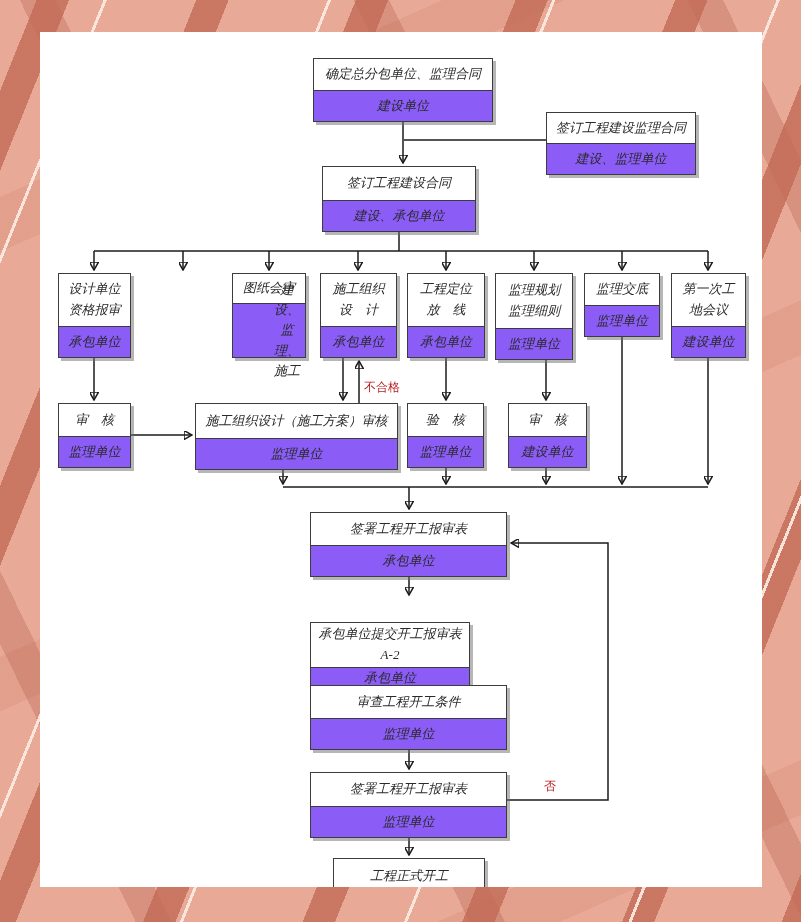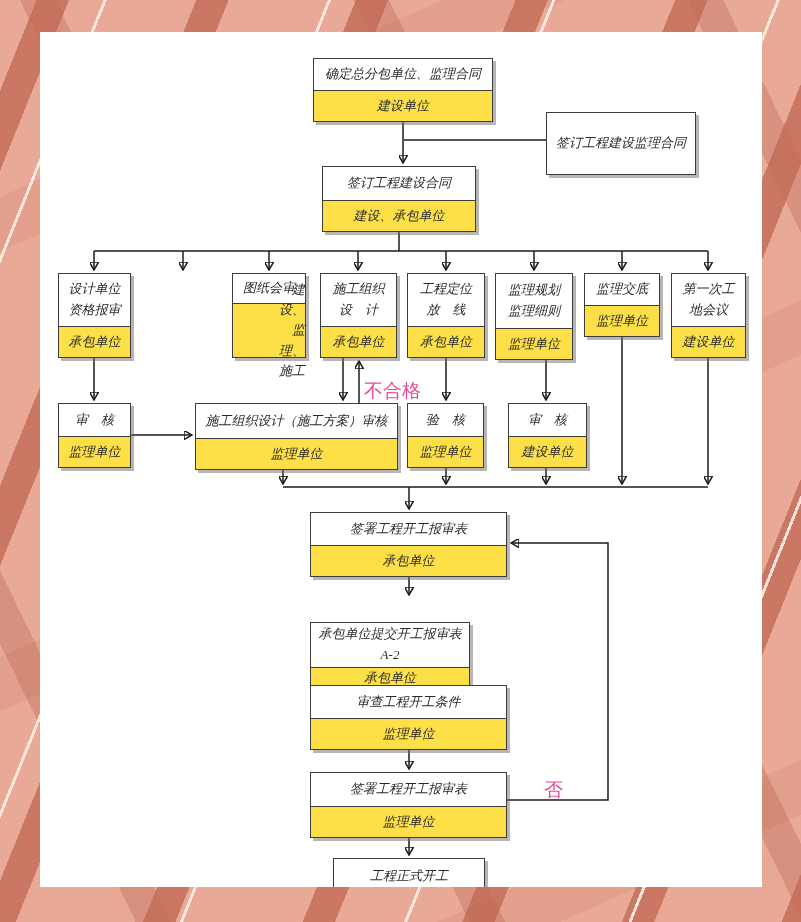--- a/index.html
+++ b/index.html
@@ -45,28 +45,28 @@
     box-sizing:border-box;
     font-style:italic;
   }
   .fbox .t{
     flex:1;display:flex;align-items:center;justify-content:center;
     font-size:13px;color:#2a2a2a;text-align:center;
     white-space:pre-line;line-height:1.6;padding:1px 2px;
   }
   .fbox .o{
     display:flex;align-items:center;justify-content:center;
-    background:#fde047;border-top:1px solid #3c3c3c;
-    font-size:13px;color:#2a2a2a;text-align:right;
+    background:#8b5cf6;border-top:1px solid #3c3c3c;
+    font-size:13px;color:#2a2a2a;text-align:center;
     white-space:pre-line;line-height:1.55;box-sizing:border-box;
   }
   .o.h1{height:31px;}
   .o.h2{height:54px;padding-left:36px;}
   .edge-label{
-    position:absolute;font-size:19px;color:#ec4899;line-height:1;
+    position:absolute;font-size:12px;color:#b91c1c;line-height:1;
   }
 </style>
 </head>
 <body>
 
 <div class="frame">
   <div class="page">
 
     <svg class="connectors" viewBox="0 0 722 855" xmlns="http://www.w3.org/2000/svg">
       <defs>
@@ -118,20 +118,21 @@
       </g>
     </svg>
 
     <div class="fbox" style="left:273px;top:26px;width:180px;height:64px">
       <div class="t">确定总分包单位、监理合同</div>
       <div class="o h1">建设单位</div>
     </div>
 
     <div class="fbox" style="left:506px;top:80px;width:150px;height:63px">
       <div class="t">签订工程建设监理合同</div>
+      <div class="o h1">建设、监理单位</div>
     </div>
 
     <div class="fbox" style="left:282px;top:134px;width:154px;height:66px">
       <div class="t">签订工程建设合同</div>
       <div class="o h1">建设、承包单位</div>
     </div>
 
     <div class="fbox" style="left:18px;top:241px;width:73px;height:85px">
       <div class="t">设计单位
 资格报审</div>

